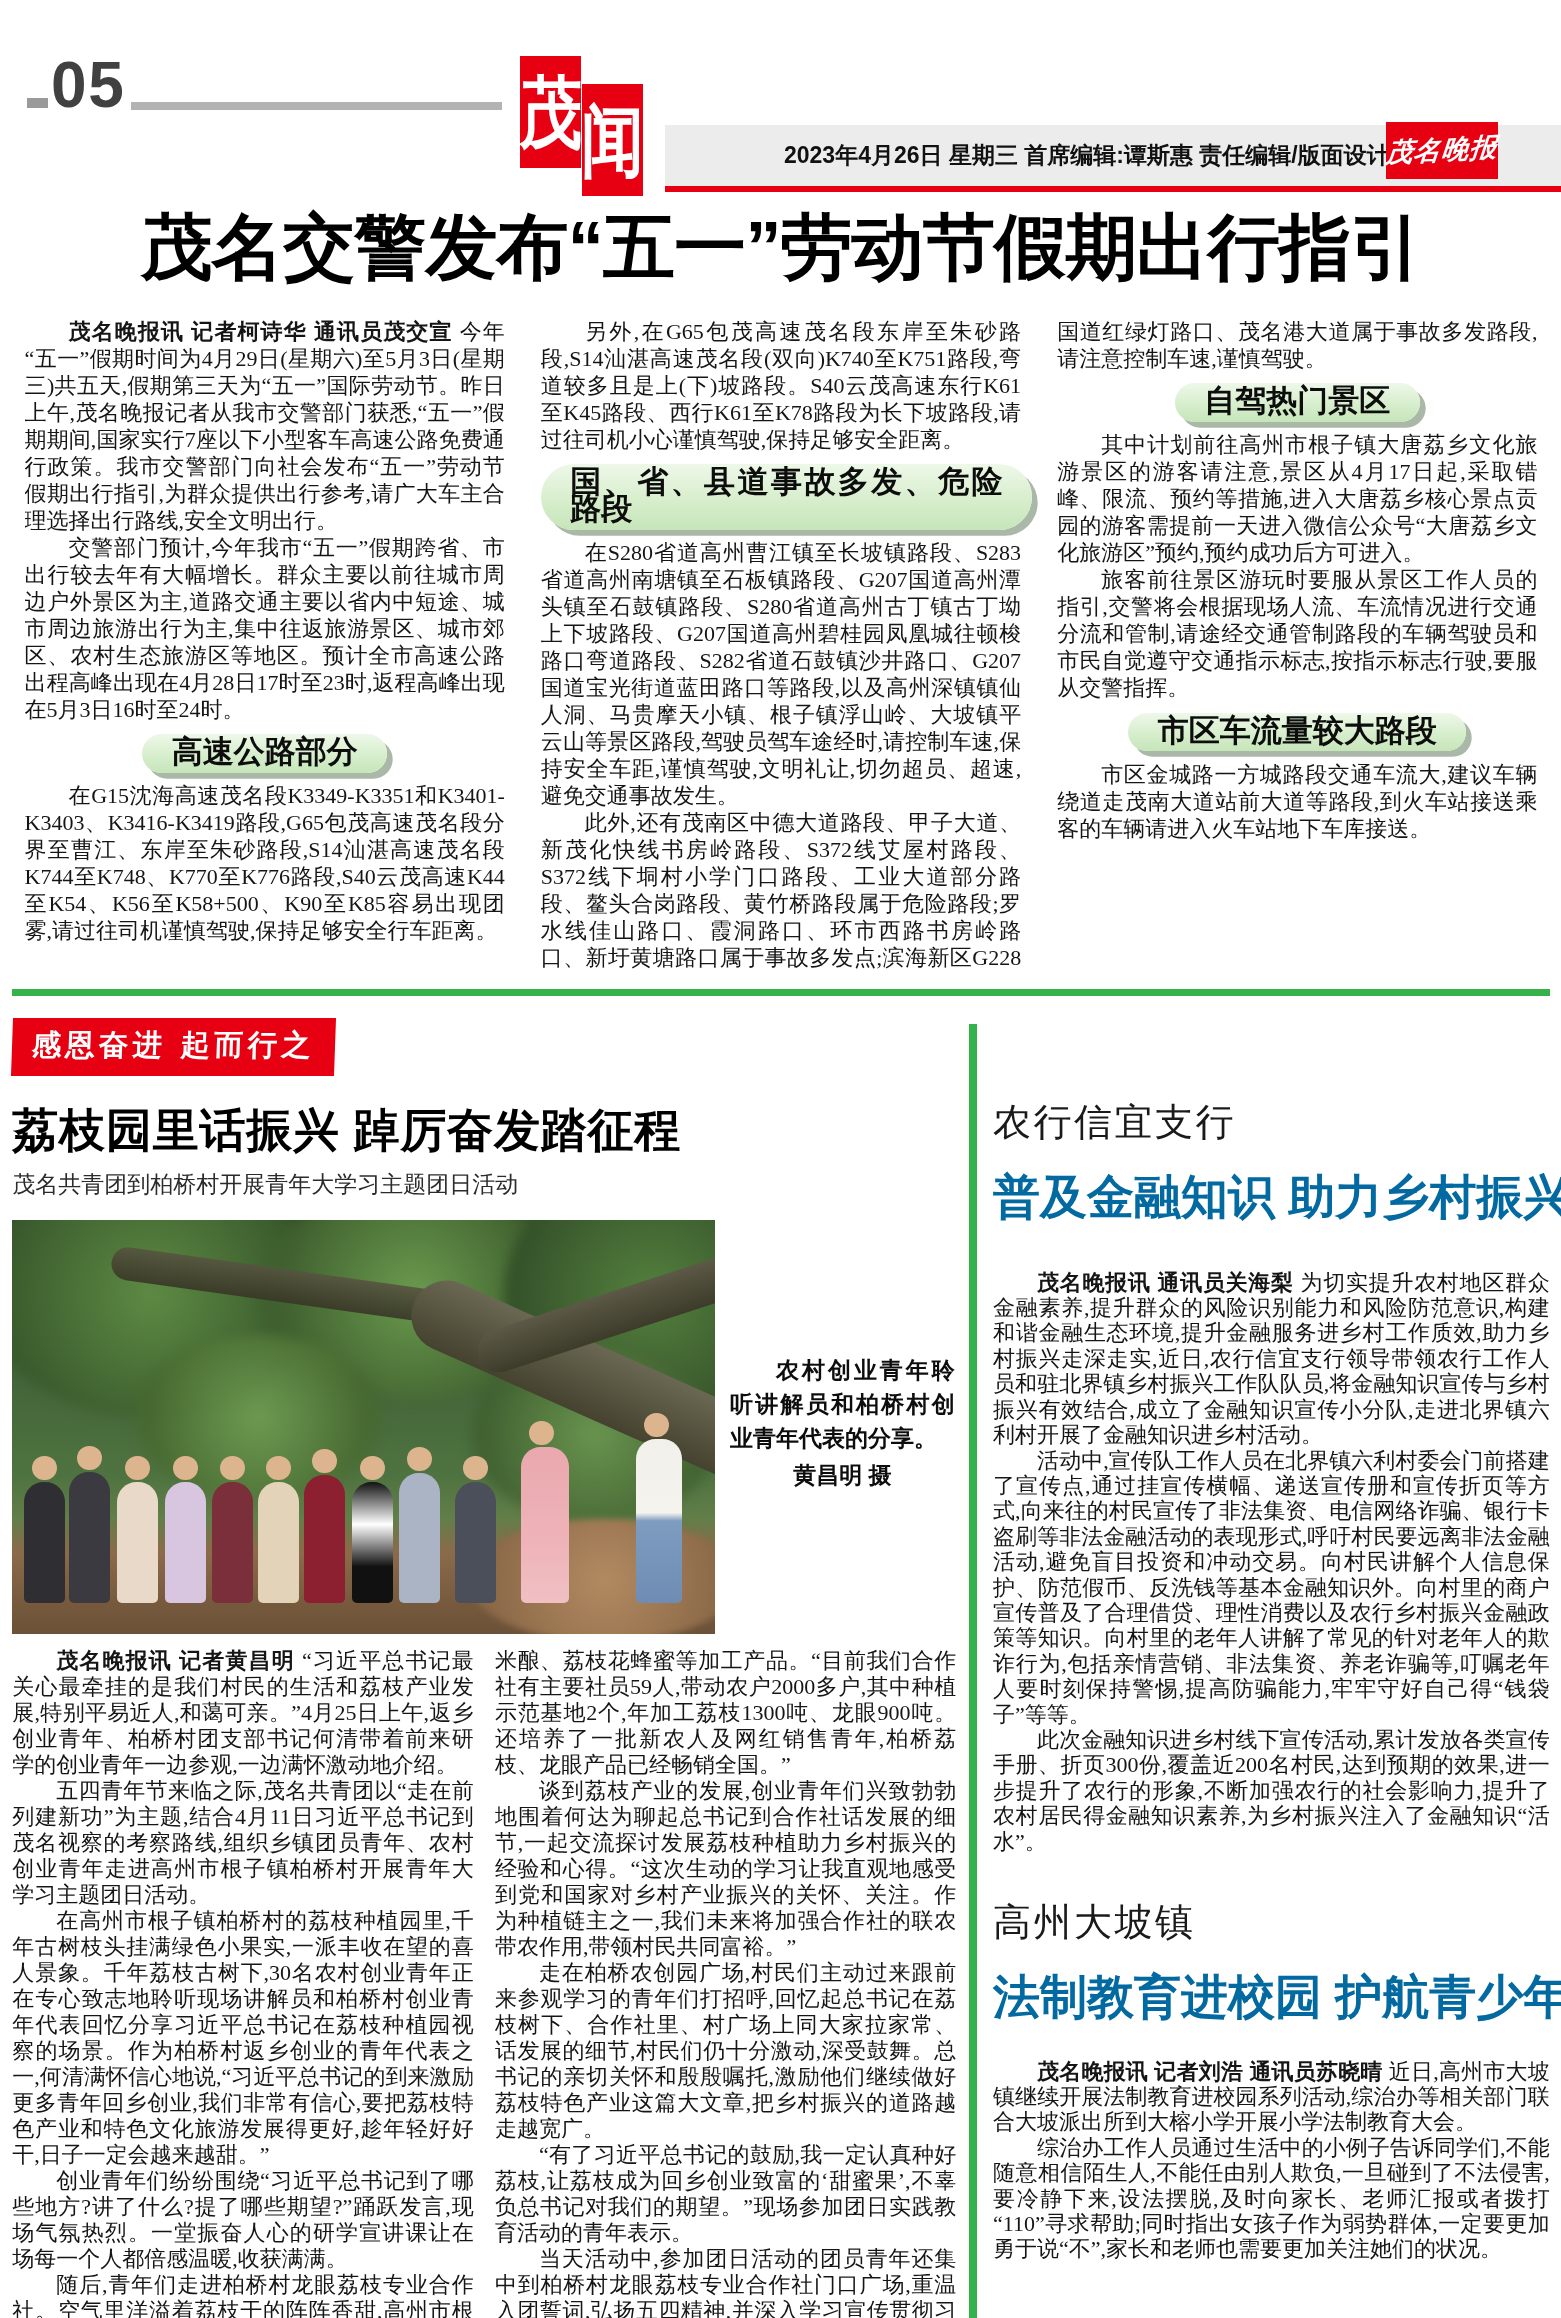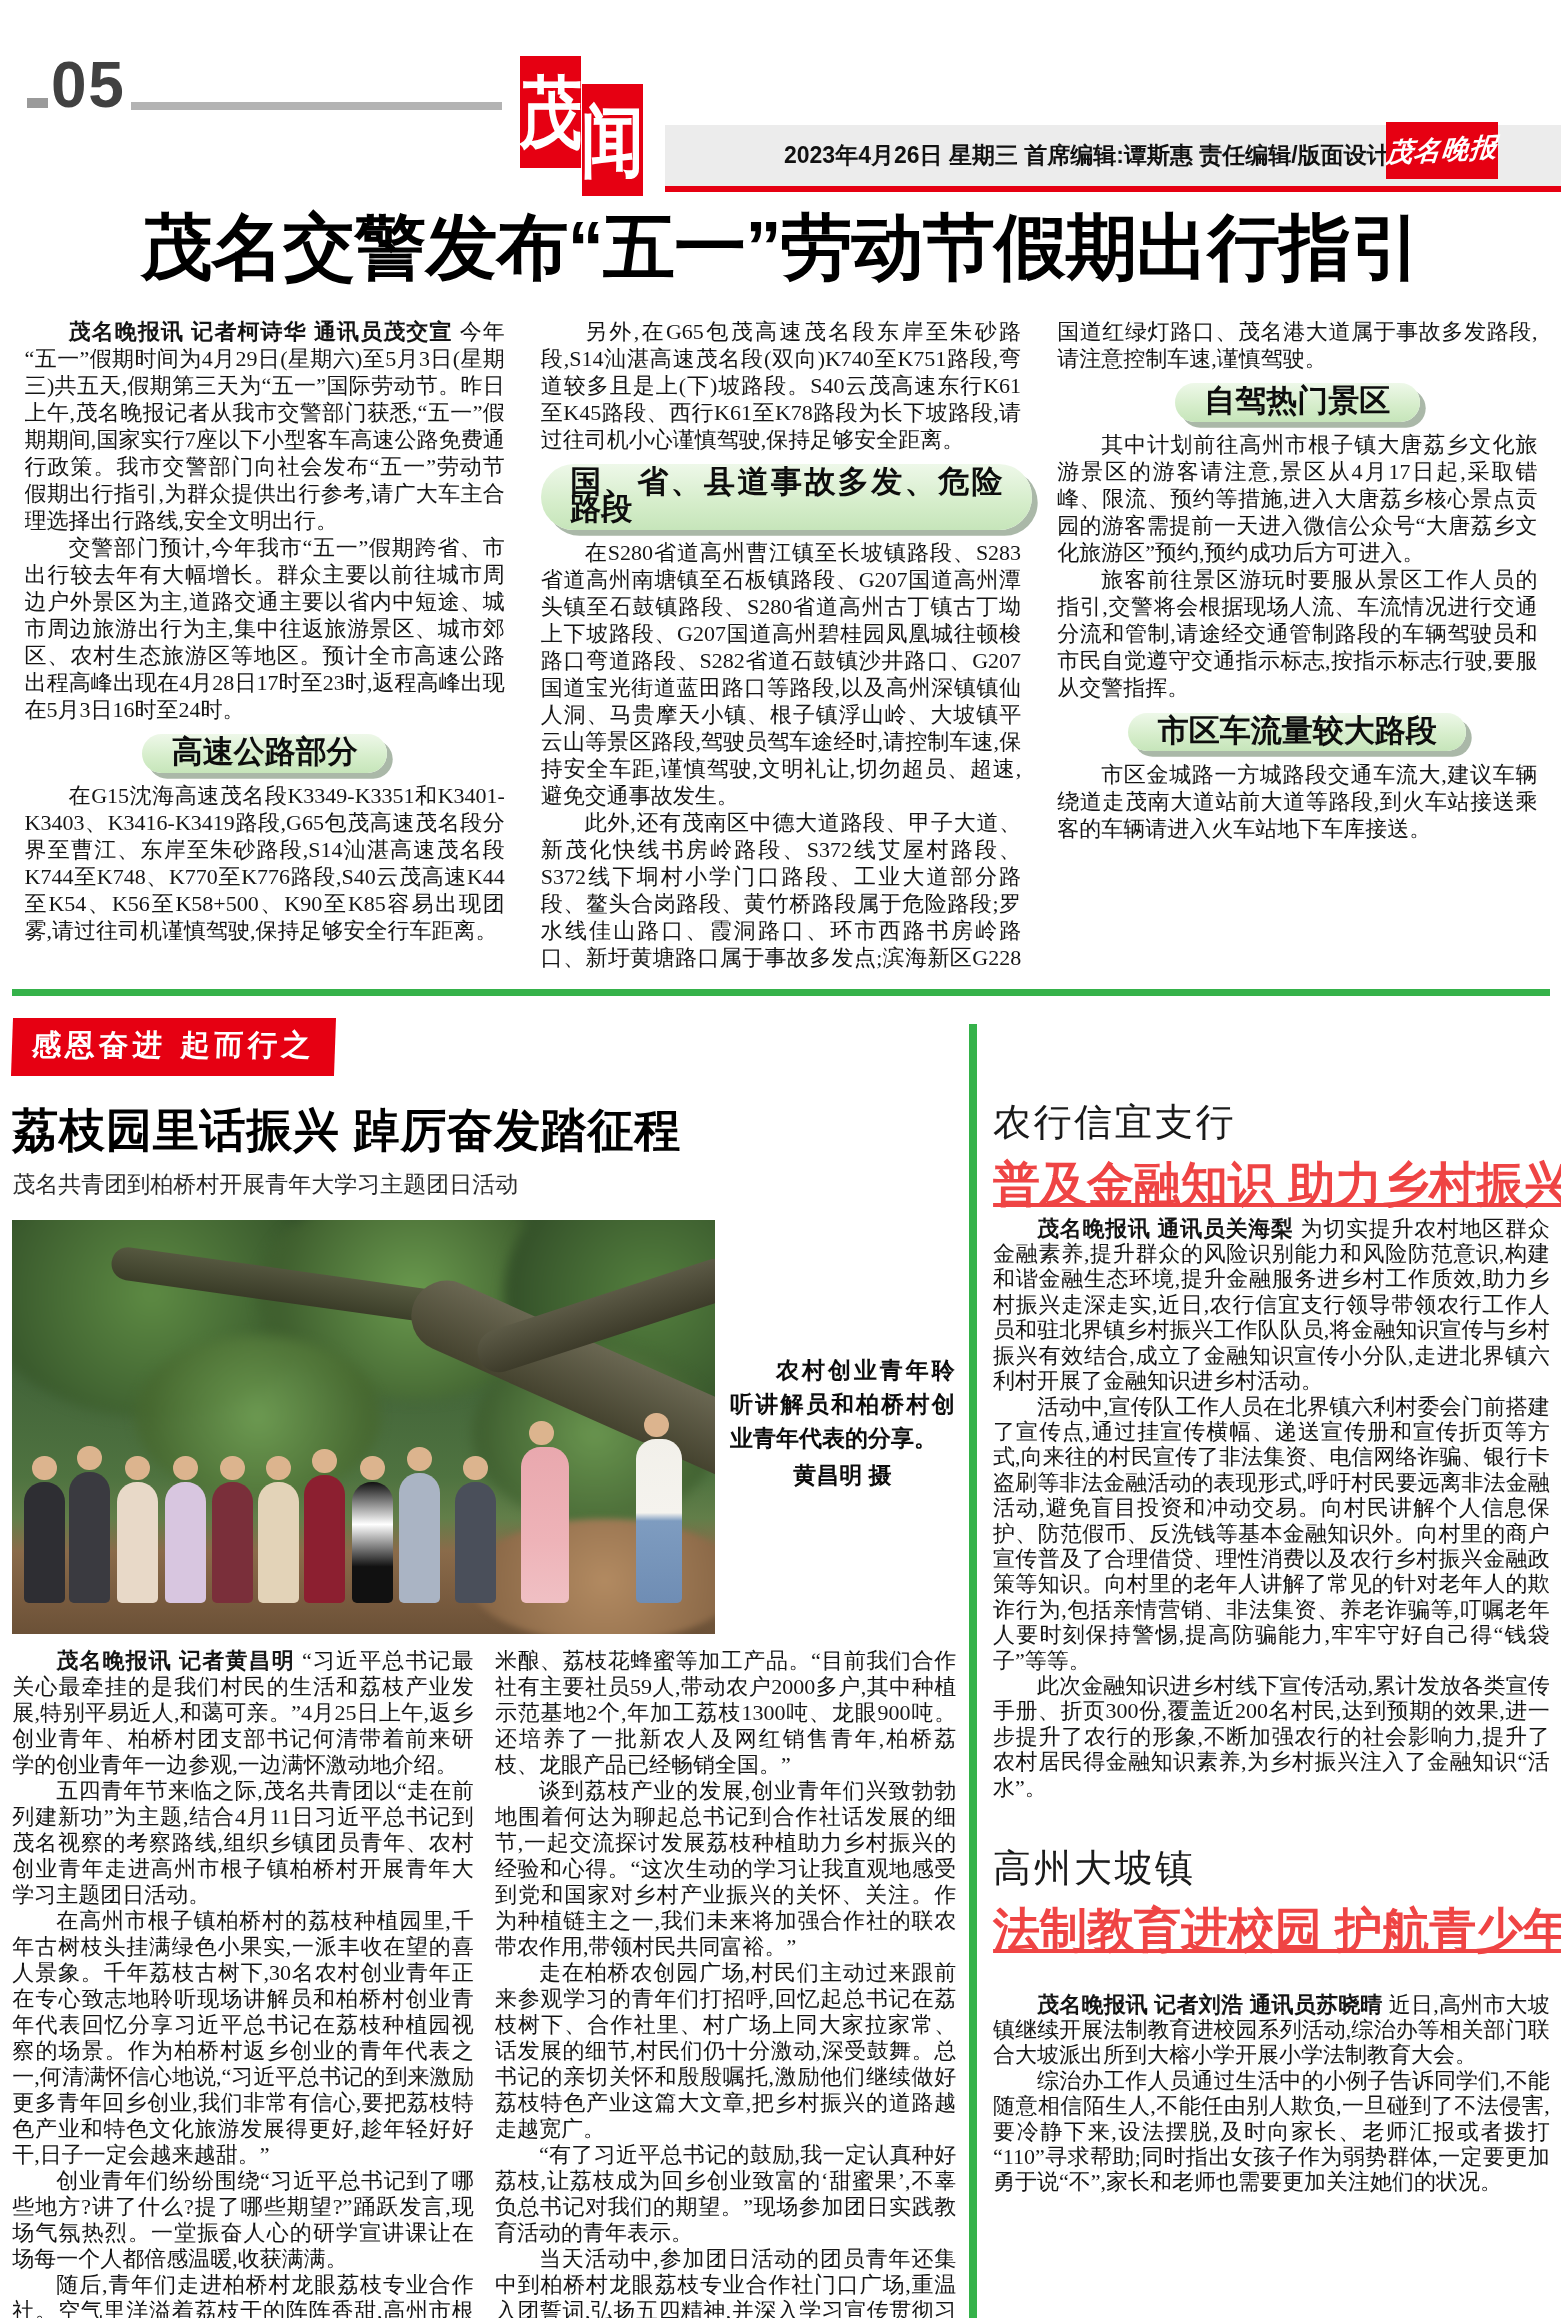--- a/index.html
+++ b/index.html
@@ -86,23 +86,23 @@
   .caption-col{flex:1;display:flex;flex-direction:column;justify-content:center;padding:0 1.6px 1.6px 14.8px;}
   .caption{font-family:"Liberation Sans",sans-serif;font-weight:700;font-size:23px;line-height:34px;
     text-align:justify;text-indent:2em;color:#0d0d0d;margin:0;}
   .credit{font-family:"Liberation Sans",sans-serif;font-weight:700;font-size:23px;color:#0d0d0d;
     text-align:center;margin:4.9px 0 6.6px;}
   .feature-cols{margin-top:14.8px;height:729px;column-count:2;column-gap:21.3px;column-fill:auto;
     font-size:22px;line-height:26px;text-align:justify;overflow:hidden;}
   
   .kicker{font-family:Liberation Mono, monospace;font-weight:500;font-size:38px;color:#1a1a1a;
     letter-spacing:2.5px;}
-  .r-headline{font-family:"Liberation Sans",sans-serif;font-weight:900;font-size:47px;color:#ef4444;
-    letter-spacing:0;margin-top:5px;white-space:nowrap;text-decoration:underline;}
-  .r-body{font-size:22px;line-height:25.4px;text-align:justify;}
+  .r-headline{font-family:"Liberation Sans",sans-serif;font-weight:900;font-size:47px;color:#0369a1;
+    letter-spacing:0;margin-top:18px;white-space:nowrap;}
+  .r-body{margin-top:41px;font-size:22px;line-height:25.4px;text-align:justify;}
   .article-school{margin-top:43px;}
   .article-school .r-body{margin-top:29.5px;}
 </style>
 </head>
 <body>
 
 <div class="header">
   <div class="pagenum-dash"></div>
   <div class="pagenum">05</div>
   <div class="header-rule"></div>

